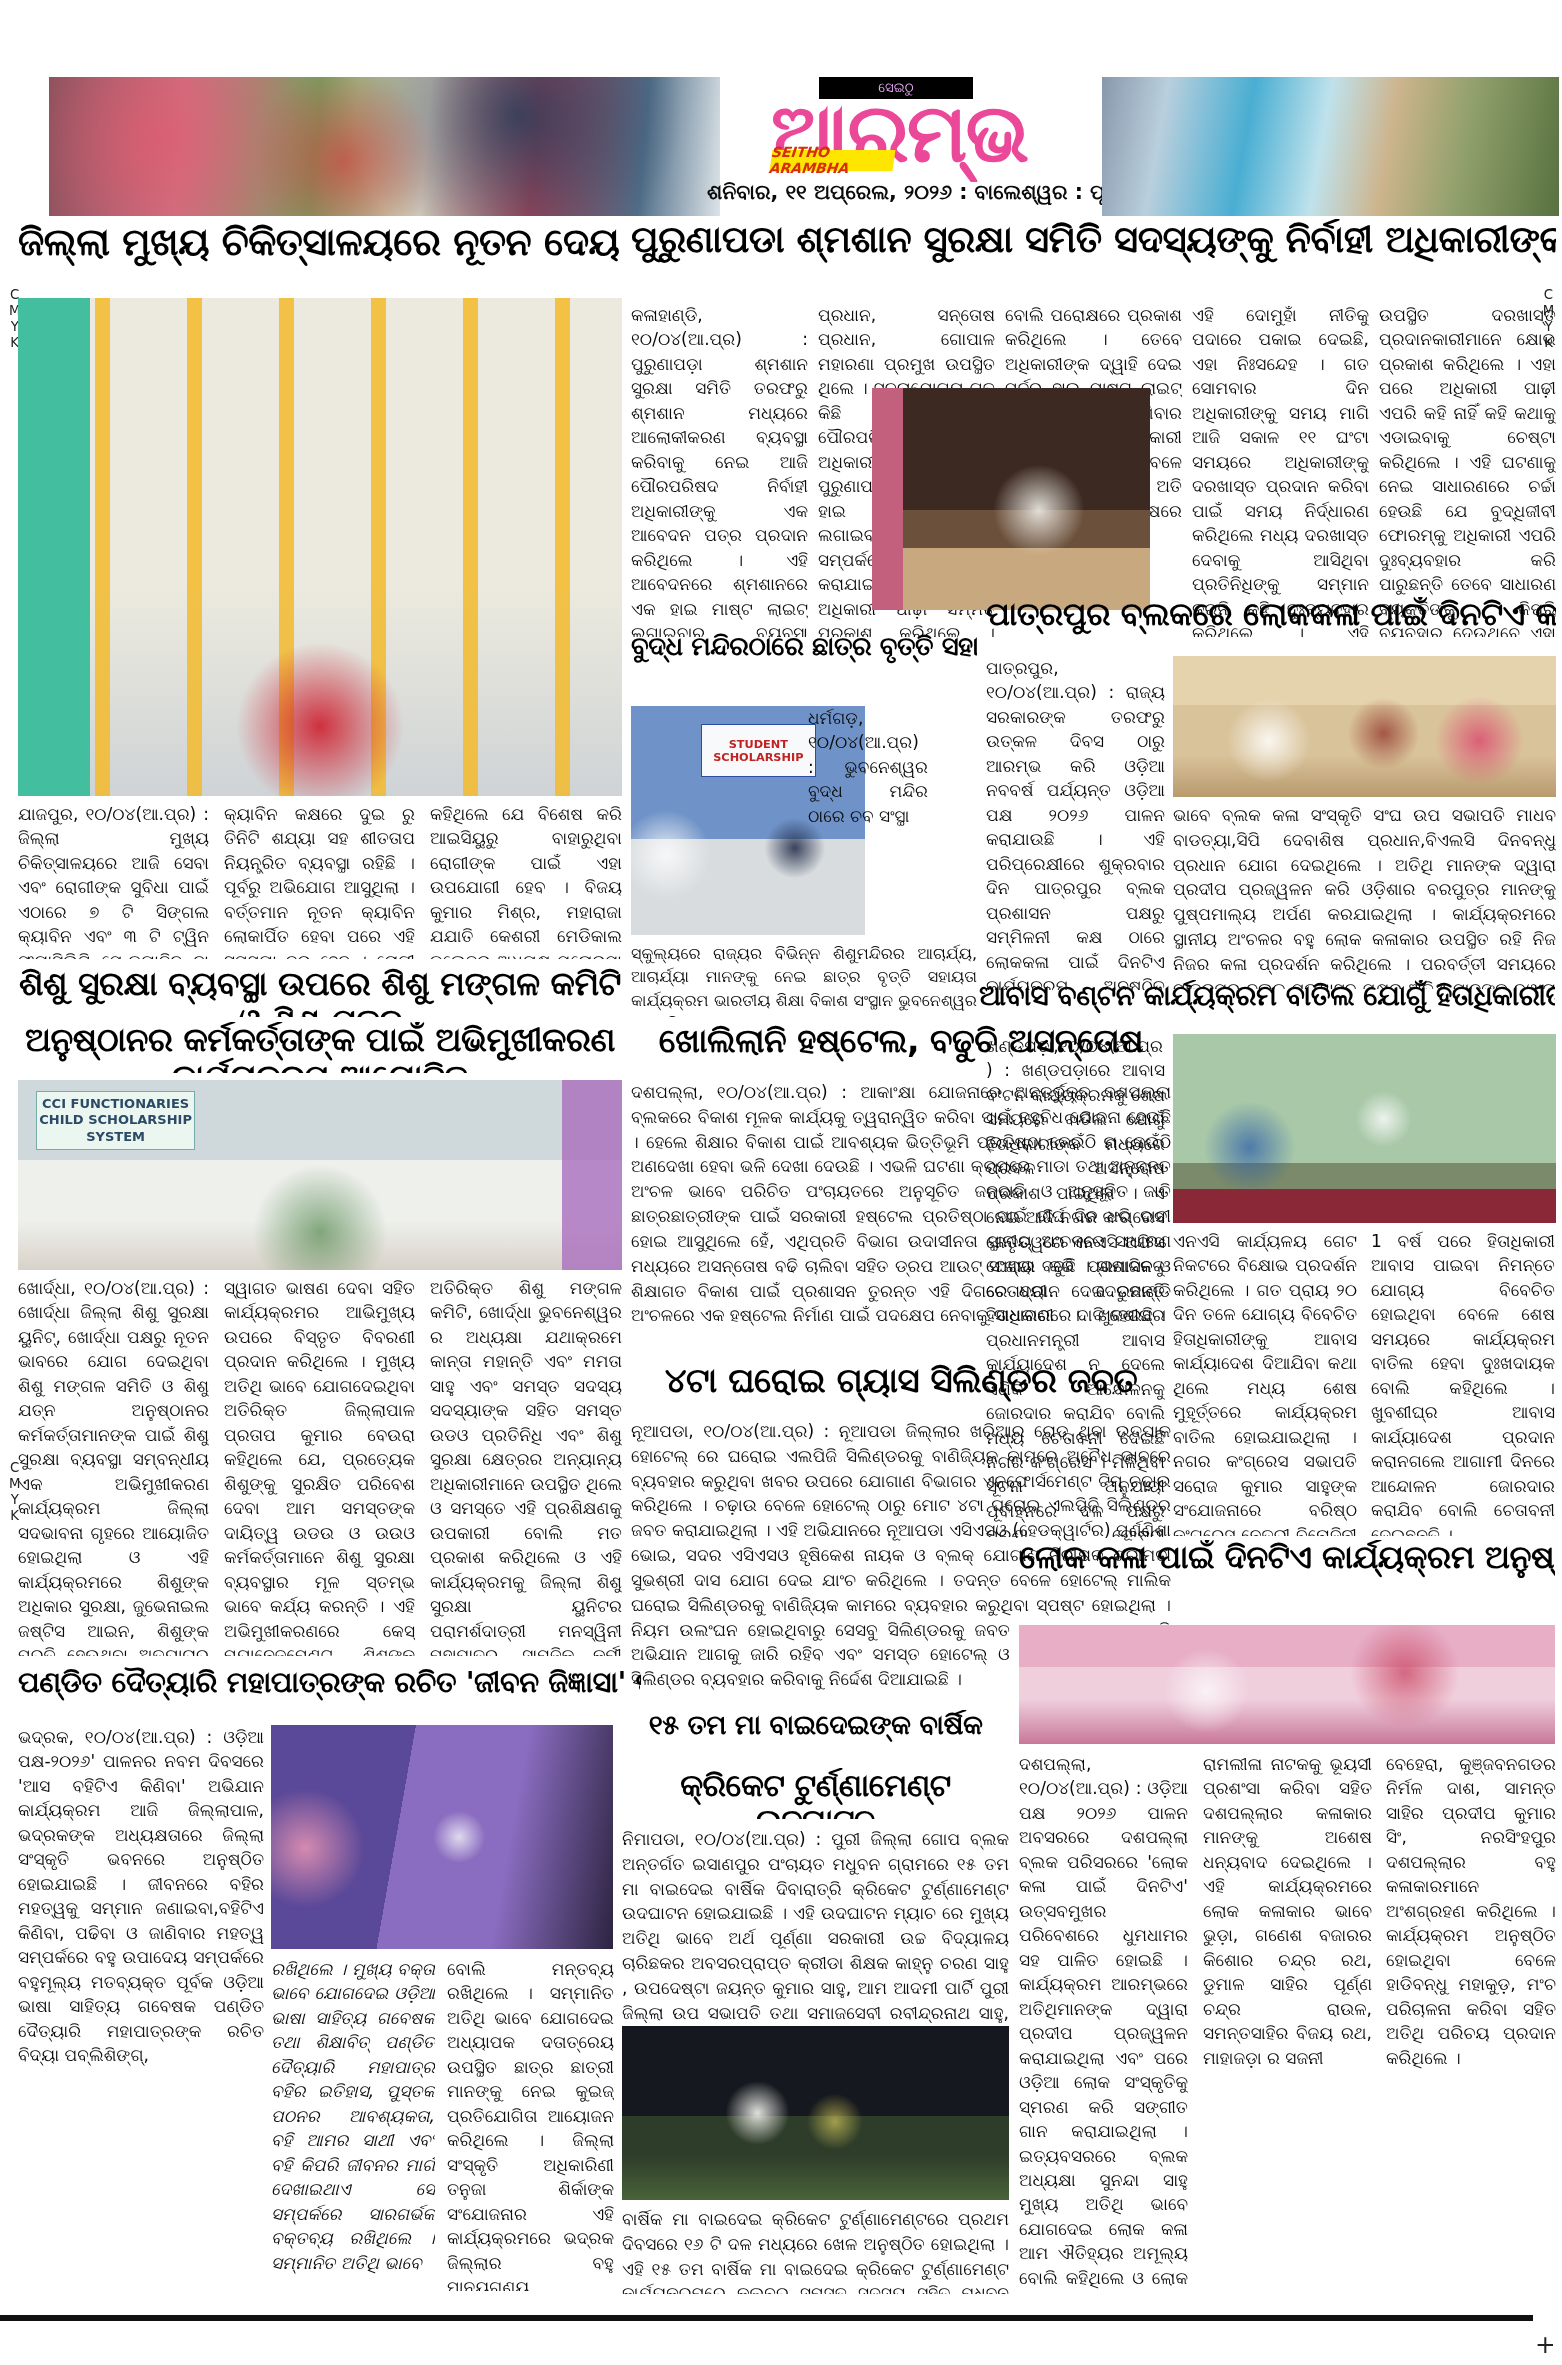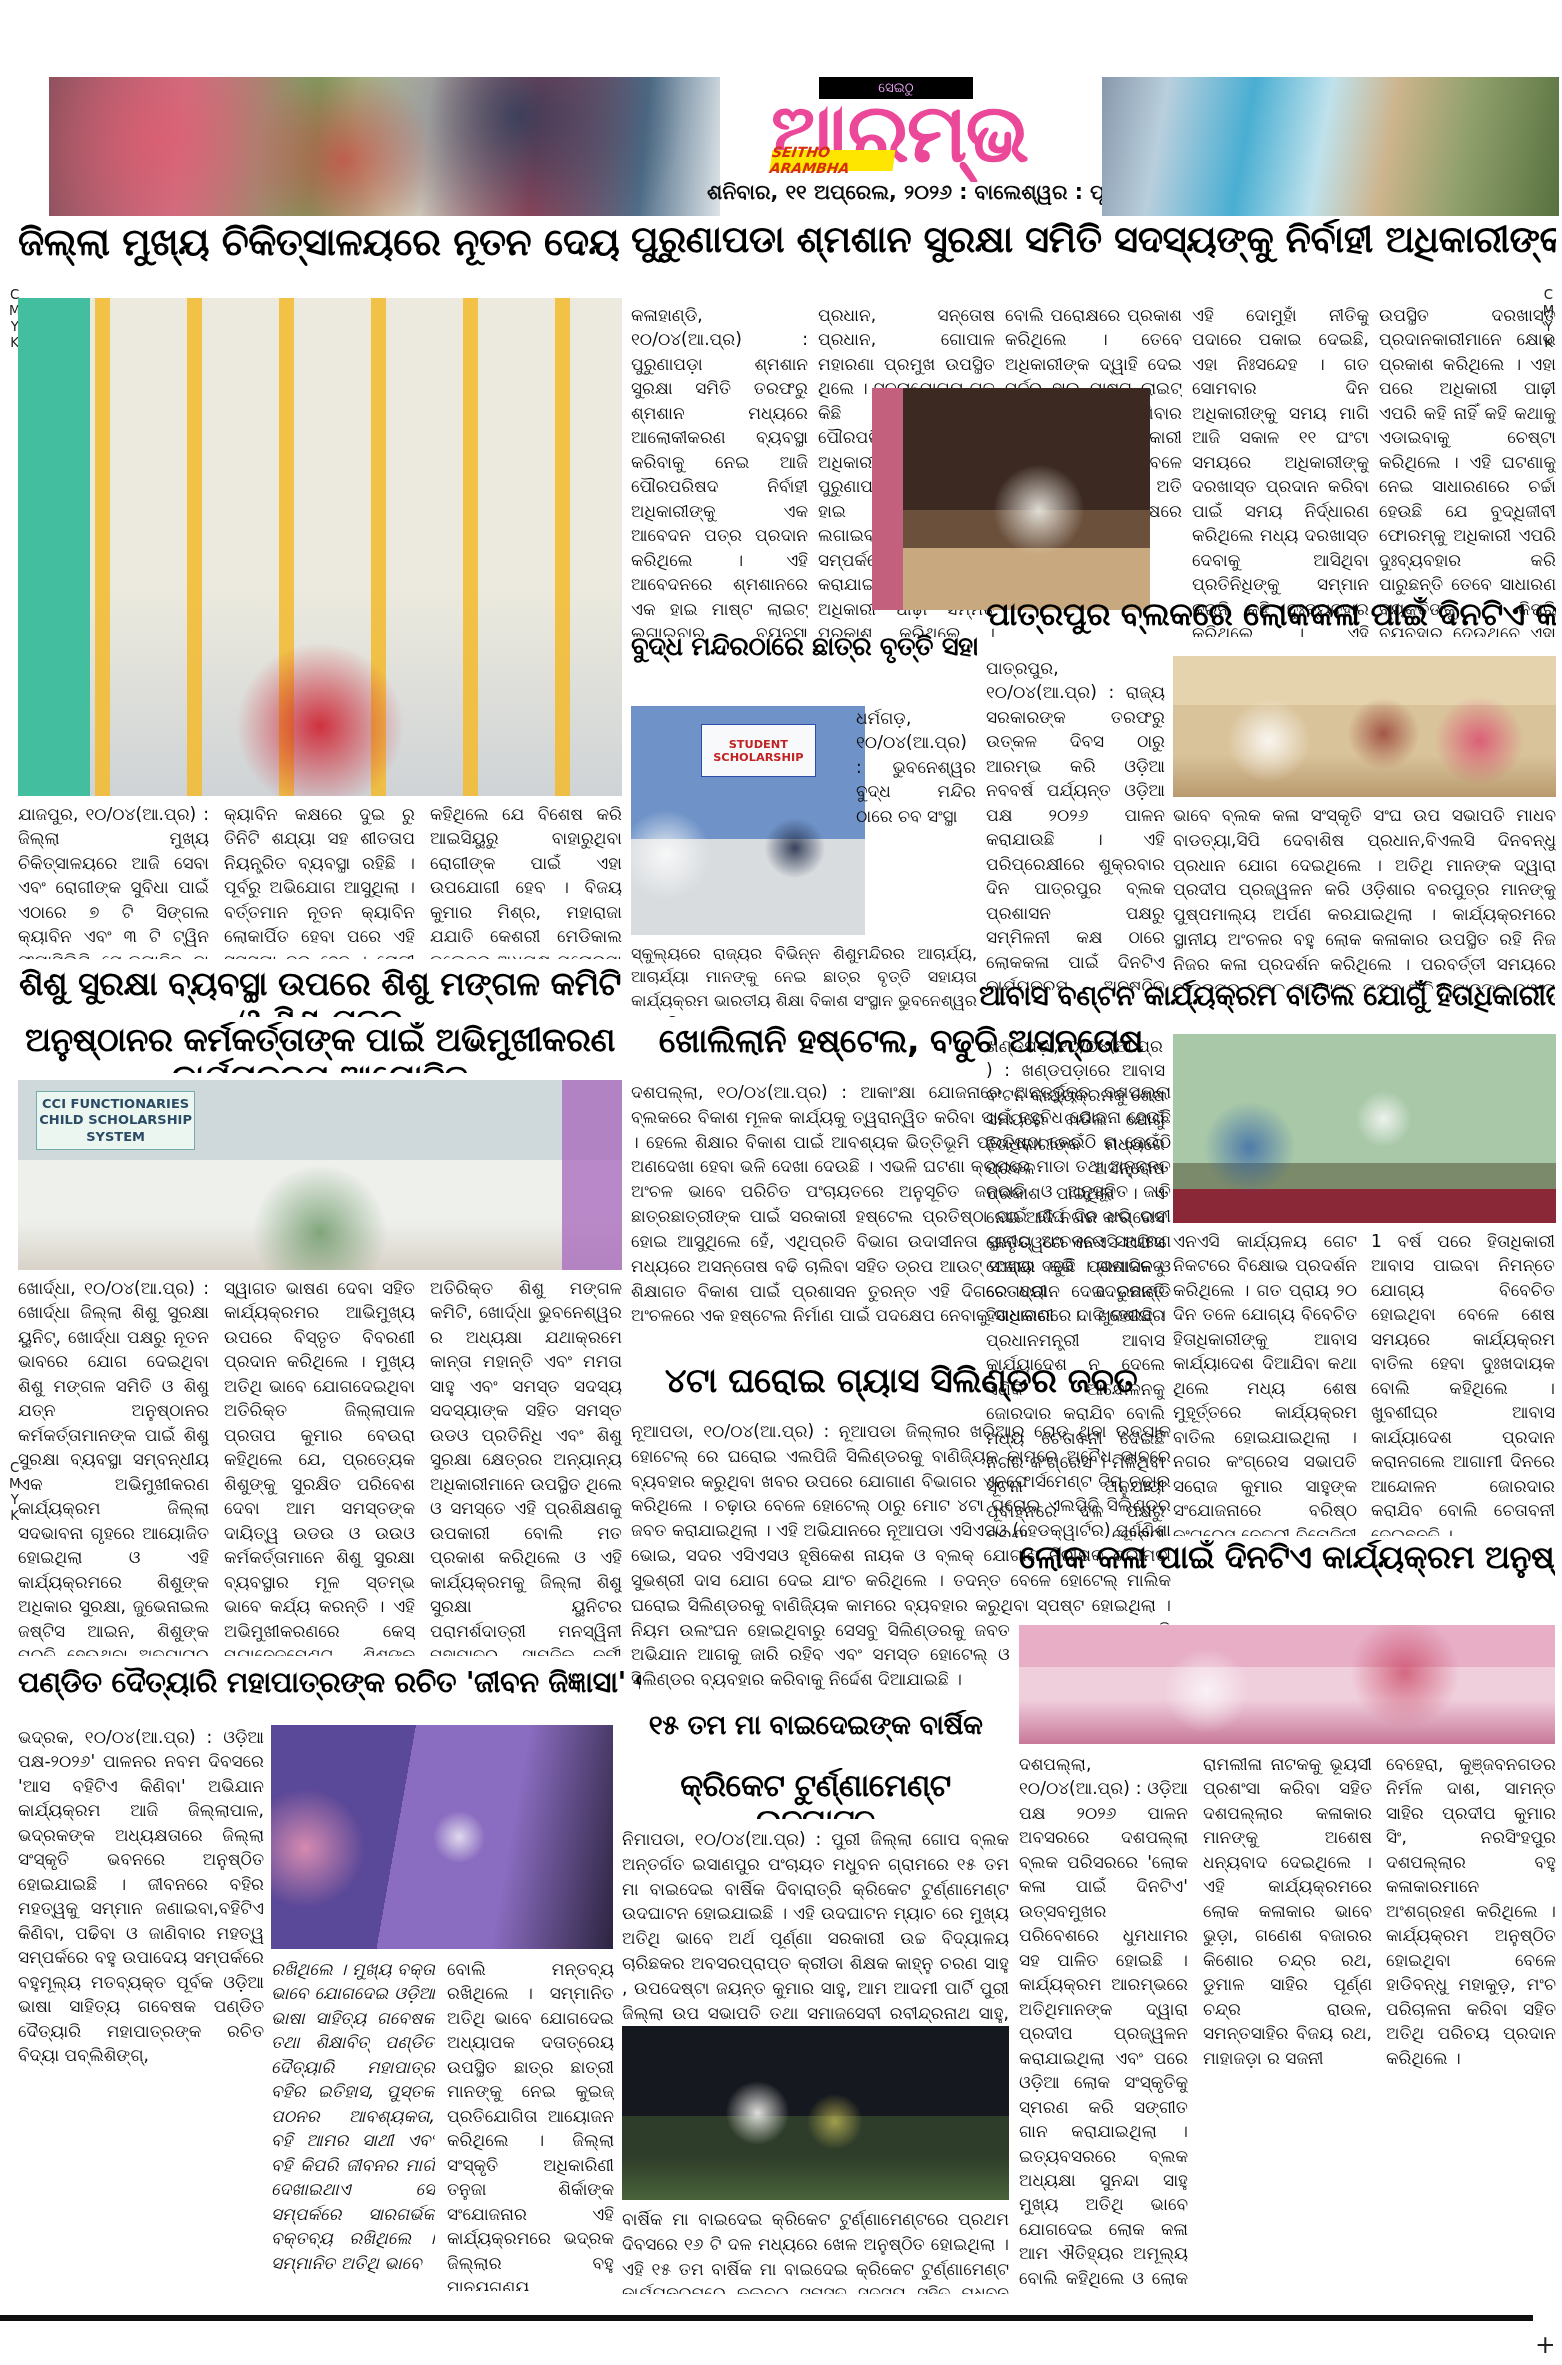--- a/index.html
+++ b/index.html
@@ -98,21 +98,21 @@
   <div>
     <div class="headline" style="left:631px;top:632px;width:346px;height:47px;font-size:26px;">ବୁଦ୍ଧ ମନ୍ଦିରଠାରେ ଛାତ୍ର ବୃତ୍ତି ସହାୟତା କାର୍ଯ୍ୟକ୍ରମ</div>
     <div class="photo" style="left:631px;top:706px;width:234px;height:229px;
          background:
           radial-gradient(circle at 15% 65%, rgba(250,250,250,.9), transparent 18%),
           radial-gradient(circle at 70% 62%, rgba(30,40,70,.85), transparent 14%),
           linear-gradient(180deg,#6f93c8 0 58%, #d8dcdf 58% 100%);">
       <div class="banner" style="left:30%;top:8%;width:48%;height:22%;background:#f7f9fb;border:1.5px solid #2b4ba8;
            color:#c22222;font-weight:800;font-size:11.3px;">STUDENT SCHOLARSHIP</div>
     </div>
-    <div class="col" style="left:856px;top:706px;width:120px;height:229px;">ଧର୍ମଗଡ଼, ୧୦/୦୪(ଆ.ପ୍ର) : ଭୁବନେଶ୍ୱର ବୁଦ୍ଧ ମନ୍ଦିର ଠାରେ ଚବ ସଂସ୍ଥା</div>
+    <div class="col" style="left:808px;top:706px;width:120px;height:229px;">ଧର୍ମଗଡ଼, ୧୦/୦୪(ଆ.ପ୍ର) : ଭୁବନେଶ୍ୱର ବୁଦ୍ଧ ମନ୍ଦିର ଠାରେ ଚବ ସଂସ୍ଥା</div>
     <div class="wideband" style="left:631px;top:942px;width:346px;height:75px;font-size:16px;">ସ୍କୁଲ୍ୟରେ ରାଜ୍ୟର ବିଭିନ୍ନ ଶିଶୁମନ୍ଦିରର ଆଚାର୍ଯ୍ୟ, ଆଚାର୍ଯ୍ୟା ମାନଙ୍କୁ ନେଇ ଛାତ୍ର ବୃତ୍ତି ସହାୟତା କାର୍ଯ୍ୟକ୍ରମ ଭାରତୀୟ ଶିକ୍ଷା ବିକାଶ ସଂସ୍ଥାନ ଭୁବନେଶ୍ୱର ମହାସଚିବ ଡଃ କରୁଣାକର ପ୍ରଧାନଙ୍କ ନେତୃତ୍ୱରେ ଅନୁଷ୍ଠିତ ହୋଇଥିଲା । ବୀମା କ୍ଷେତ୍ରରେ ଦେଶର ବିଭିନ୍ନ କ୍ଷେତ୍ର ଏବଂ ଅଂଚଳର କାର୍ଯ୍ୟ ସହିତ, ବାଣିଜ୍ୟିକ ଏବଂ ବ୍ୟକ୍ତିଗତ ସମ୍ପତ୍ତି ଏବଂ କାଜୁଆଲିଟି ବୀମତା, ବ୍ୟକ୍ତିଗତ ଦୁର୍ଘଟଣା ଏବଂ ଜୀବନ ବୀମା, ଶିକ୍ଷା ସହାୟତା ଭଳି କାର୍ଯ୍ୟକ୍ରମ ଚାଲିଅଛି । ଏହି କାର୍ଯ୍ୟକ୍ରମ ରେ ଚବ ସଂସ୍ଥା ଭୁବନେଶ୍ୱର ଓଡିଶା କ୍ଷେତ୍ରର ପରିଚାଳକ ଅଭିନନ୍ଦନ ଓ ସ୍ୱପ୍ନା, ଦକ୍ଷିଣ ପଶ୍ଚିମ କ୍ଷେତ୍ର ସଭାପତି ରାଧେଶ୍ୟାମ ପଣ୍ଡା, ସଂଯୋଜକ ସନତ ଯୋଶୀ, ଗୌରାଙ୍ଗ ବିଶ୍ୱାଲ, ଯୋଗଦାନ କରି ଛାତ୍ର ବୃତ୍ତି ସହାୟତା ପ୍ରଦାନ କରିଥିଲେ ।</div>
   </div>
 
   <div>
     <div class="headline wrap center" style="left:18px;top:966px;width:604px;height:51px;font-size:33px;">ଶିଶୁ ସୁରକ୍ଷା ବ୍ୟବସ୍ଥା ଉପରେ ଶିଶୁ ମଙ୍ଗଳ କମିଟି ଓ ଶିଶୁ ଯତ୍ନ</div>
     <div class="headline wrap center" style="left:18px;top:1022px;width:604px;height:51px;font-size:33px;">ଅନୁଷ୍ଠାନର କର୍ମକର୍ତ୍ତାଙ୍କ ପାଇଁ ଅଭିମୁଖୀକରଣ କାର୍ଯ୍ୟକ୍ରମ ଆୟୋଜିତ</div>
     <div class="photo" style="left:18px;top:1080px;width:604px;height:190px;
          background:
           linear-gradient(270deg, rgba(170,110,190,.8) 0 10%, rgba(0,0,0,0) 10%),
           radial-gradient(circle at 50% 80%, rgba(60,120,55,.6), transparent 20%),

